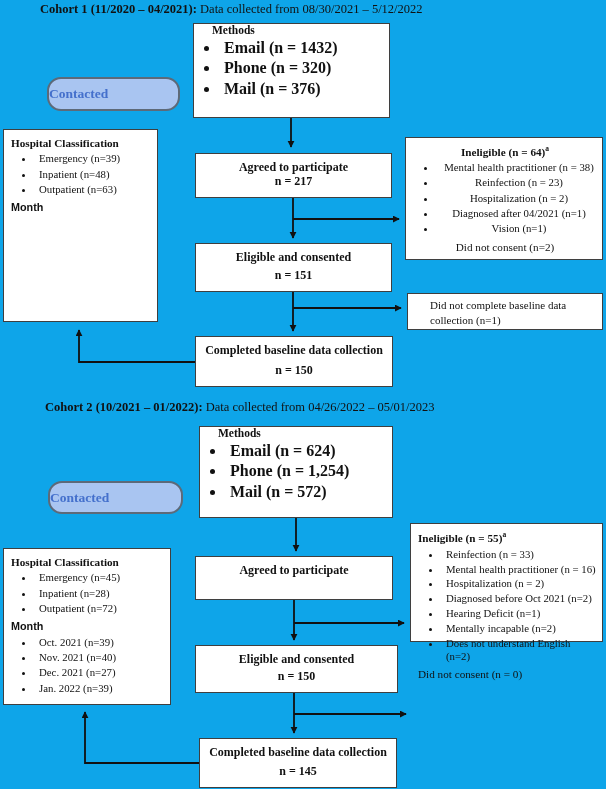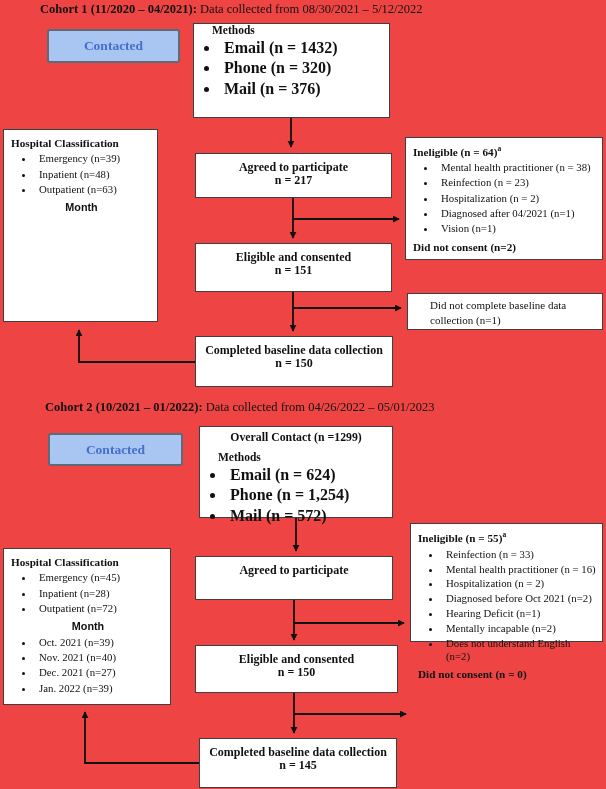--- a/index.html
+++ b/index.html
@@ -1,60 +1,60 @@
 <!DOCTYPE html>
 <html><head>
 <meta charset="utf-8">
 <style>
   html,body{margin:0;padding:0;background:#ffffff;}
-  #page{position:relative;width:606px;height:789px;background:#ef4444;
+  #page{position:relative;width:606px;height:789px;background:#0ea5e9;
         font-family:"Liberation Serif", serif;color:#111;overflow:hidden;}
 
   .box{position:absolute;background:#fff;border:1.5px solid #3f3f3f;
        box-sizing:border-box;z-index:2;}
 
   
-  .flowbox{display:flex;flex-direction:column;
+  .flowbox{display:flex;flex-direction:column;justify-content:space-between;
            text-align:center;font-weight:bold;font-size:12px;
            padding:7px 4px 9px;line-height:1.1;}
 
   
   .sec-title{position:absolute;font-size:12.5px;white-space:nowrap;z-index:2;}
   .sec-title .b{font-weight:bold;}
 
   
   .contacted{position:absolute;z-index:2;background:#a9c5f1;border:2px solid #5d6a79;
-             border-radius:3px;display:flex;align-items:center;justify-content:center;
-             color:#4470cc;font-weight:bold;font-size:13.5px;}
+             border-radius:14px;display:flex;align-items:center;justify-content:flex-start;
+             color:#4470cc;font-weight:bold;font-size:13.5px;margin-top:48px;}
 
   
   .detail{font-size:10.8px;line-height:1.28;padding:5px 5px 5px 7px;}
   .detail .hd{font-weight:bold;font-size:11.2px;margin:1px 0 2px;}
-  .detail .hd.sans{font-family:"Liberation Sans", sans-serif;font-size:10.8px;text-align:center;}
+  .detail .hd.sans{font-family:"Liberation Sans", sans-serif;font-size:10.8px;}
   .detail ul{list-style:disc;margin:1px 0 4px;padding-left:24px;}
   .detail li{margin:1.5px 0;padding-left:4px;}
-  .detail .ft{font-weight:bold;font-size:11.2px;margin-top:4px;}
+  .detail .ft{font-weight:normal;font-size:11.2px;margin-top:4px;}
   sup{font-size:7.5px;}
 
   .overall .ttl{text-align:center;font-weight:bold;font-size:11.8px;margin:3px 0 6px;}
   .overall .hd{font-weight:bold;font-size:11.5px;margin-left:18px;}
   .overall ul{list-style:disc;margin:2px 0;padding-left:26px;font-weight:bold;}
   .overall li{margin:2.5px 0;padding-left:4px;}
 
   .dropout{font-size:11px;line-height:1.35;padding:4px 22px;}
 
   
   .c1-title{left:40px;top:2px;}
   .c1-contacted{left:47px;top:29px;width:129px;height:30px;}
   .c1-overall{left:193px;top:23px;width:197px;height:95px;}
   .c1-hospital{left:3px;top:129px;width:155px;height:193px;}
   .c1-agreed{left:195px;top:153px;width:197px;height:45px;}
   .c1-eligible{left:195px;top:243px;width:197px;height:49px;}
   .c1-completed{left:195px;top:336px;width:198px;height:51px;}
-  .c1-ineligible{left:405px;top:137px;width:198px;height:123px;}
+  .c1-ineligible{left:405px;top:137px;width:198px;height:123px;text-align:center;}
   .c1-dropout{left:407px;top:293px;width:196px;height:37px;}
 
   
   .c2-title{left:45px;top:400px;}
   .c2-contacted{left:48px;top:433px;width:131px;height:29px;}
   .c2-overall{left:199px;top:426px;width:194px;height:92px;}
   .c2-hospital{left:3px;top:548px;width:168px;height:157px;}
   .c2-agreed{left:195px;top:556px;width:198px;height:44px;}
   .c2-eligible{left:195px;top:645px;width:203px;height:48px;}
   .c2-completed{left:199px;top:738px;width:198px;height:50px;}
@@ -151,21 +151,20 @@
 
   <div class="sec-title c2-title">
     <span class="b">Cohort 2 (10/2021 – 01/2022):</span><span> Data collected from 04/26/2022 – 05/01/2023</span>
   </div>
 
   <div class="contacted c2-contacted">
     <span>Contacted</span>
   </div>
 
   <div class="box overall c2-overall">
-    <div class="ttl">Overall Contact (n =1299)</div>
     <div class="hd">Methods</div>
     <ul>
         <li>Email (n = 624)</li>
         <li>Phone (n = 1,254)</li>
         <li>Mail (n = 572)</li>
       </ul>
   </div>
 
   <div class="box detail c2-hospital">
     <div class="hd">Hospital Classification</div>

